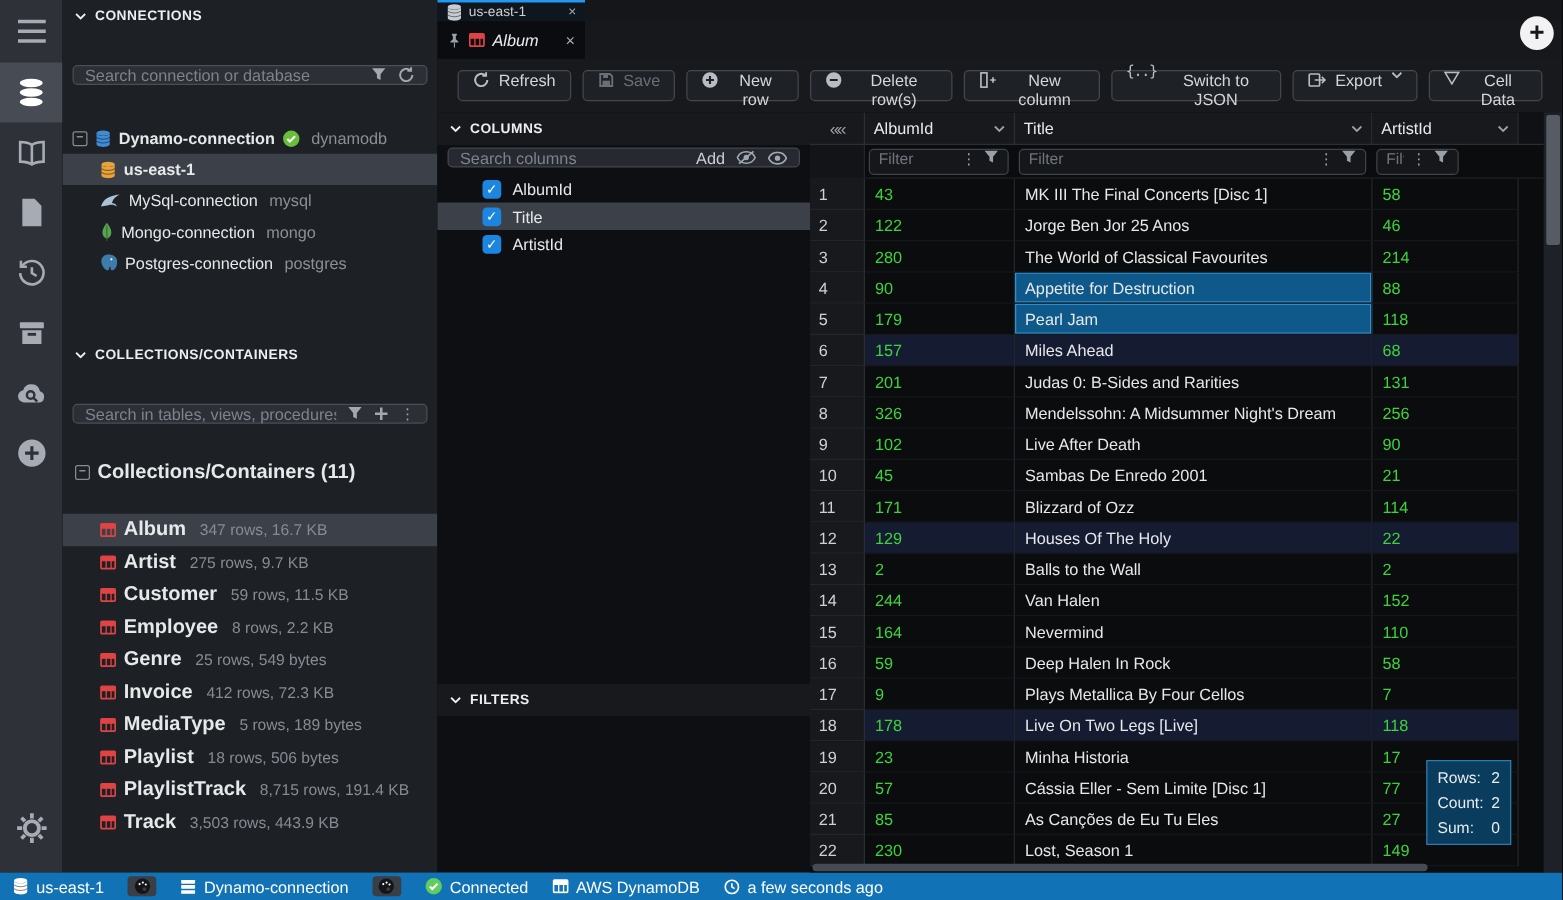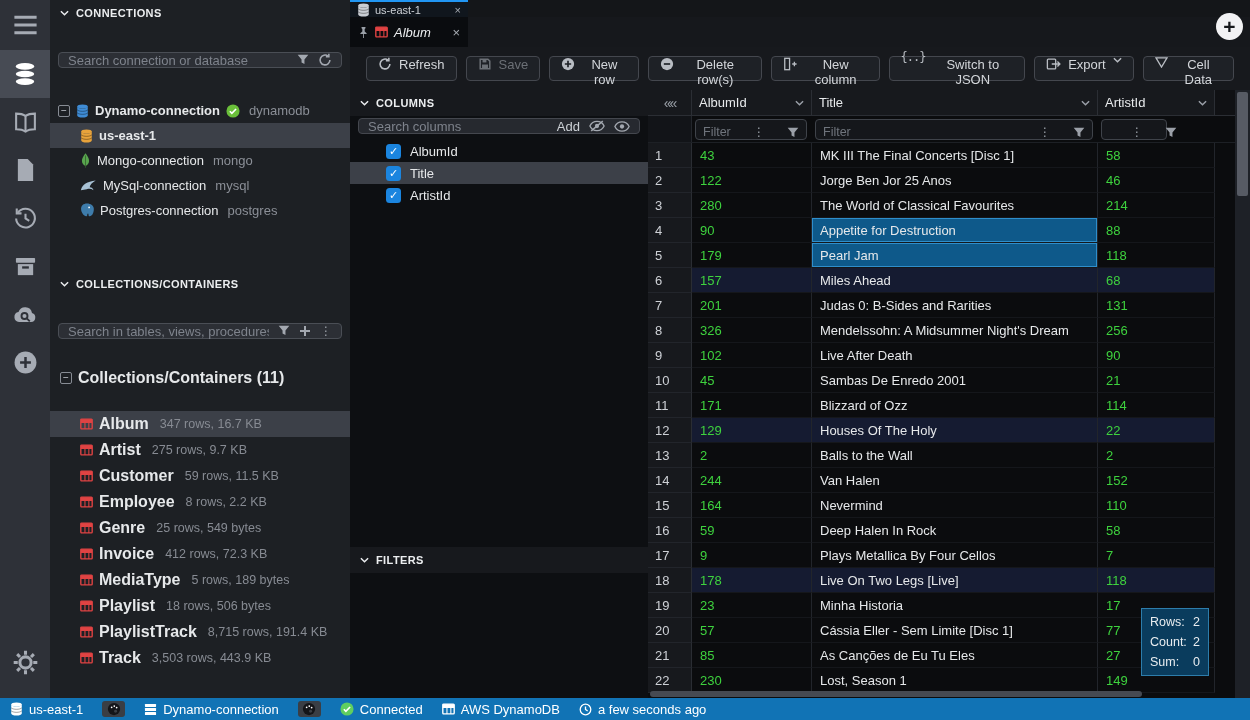--- a/index.html
+++ b/index.html
@@ -77,22 +77,22 @@
   .gridwrap{flex:1;position:relative;background:#0b0c0e;display:flex;flex-direction:column;min-width:0;overflow:hidden;}
   .ghead{display:flex;height:26px;flex-shrink:0;}
   .ghcell{background:#17191d;border-right:1px solid #2b2e34;border-bottom:1px solid #2b2e34;display:flex;
           align-items:center;padding:0 7px;font-size:13px;color:#e8eaec;flex-shrink:0;cursor:pointer;}
   .ghcell .hchev{margin-left:auto;color:#9ba0a8;}
   .ghfill{flex:1;background:#101114;border-bottom:1px solid #2b2e34;}
   .gutterh{width:44px;justify-content:center;color:#9aa0a8;font-size:13px;}
   .gfilter{display:flex;height:27px;align-items:center;flex-shrink:0;border-bottom:1px solid #1d2025;}
   .fgutter{width:44px;height:100%;background:#121418;border-right:1px solid #23262c;flex-shrink:0;}
   .fcell{display:flex;align-items:center;flex-shrink:0;height:100%;padding-left:3px;}
-  .fbox{height:21px;border:1px solid #3f434a;border-radius:4px;background:#15171b;display:flex;align-items:flex-end;
-        padding:0 7px;gap:22px;font-size:12.5px;color:#70757d;cursor:text;}
+  .fbox{height:21px;border:1px solid #3f434a;border-radius:4px;background:#15171b;display:flex;align-items:flex-start;
+        padding:0 7px;gap:6px;font-size:12.5px;color:#70757d;cursor:text;}
   .fbox .fph{flex:1;overflow:hidden;white-space:nowrap;}
   .kebab{color:#9ba0a8;font-size:12px;cursor:pointer;}
   .ffunnel{color:#9ba0a8;cursor:pointer;}
   .grow{display:flex;height:25px;flex-shrink:0;}
   .gnum{width:44px;background:#17191d;border-right:1px solid #2a2d33;border-bottom:1px solid #22252b;
         font-size:13px;color:#ced1d6;display:flex;align-items:center;padding-left:7px;flex-shrink:0;}
   .gcell{border-right:1px solid #22252b;border-bottom:1px solid #15171b;display:flex;align-items:center;
          padding:0 8px;font-size:13px;overflow:hidden;white-space:nowrap;flex-shrink:0;cursor:cell;}
   .gcell.num{color:#3ed23e;}
   .grow.stripe .gcell{background:#151b31;}
@@ -240,37 +240,37 @@
             <span class="icon" style="color: rgb(232, 163, 59);">
               <svg width="13" height="14" viewBox="0 0 16 17" fill="currentColor">
                 <ellipse cx="8" cy="3" rx="6.5" ry="2.6"></ellipse>
                 <path d="M1.5 3v11c0 1.4 2.9 2.6 6.5 2.6s6.5-1.2 6.5-2.6V3c0 1.4-2.9 2.6-6.5 2.6S1.5 4.4 1.5 3z"></path>
                 <path d="M1.5 7.2c1.2 1 3.7 1.7 6.5 1.7s5.3-.7 6.5-1.7M1.5 10.9c1.2 1 3.7 1.7 6.5 1.7s5.3-.7 6.5-1.7" stroke="rgba(0,0,0,.45)" stroke-width="1" fill="none"></path>
               </svg>
             </span>
             <span class="bold">us-east-1</span>
           </div>
           <div class="trow" style="padding-left: 30px;">
+            <span class="icon" style="color: rgb(169, 194, 214);">
+              <svg width="17" height="13" viewBox="0 0 20 14" fill="none" stroke="currentColor" stroke-width="1.3">
+                <path d="M1 12.5C3 5.5 8 2.5 18.5 1.2c-4.7 2.6-6.6 5-7.1 8 2.4.3 3.8 1.3 4.5 3.3-2.7-1.7-5.2-1.9-7.9-1.1-2.5.6-5 .9-7-.- 0z" fill="currentColor" stroke="none"></path>
+              </svg>
+            </span>
+            <span>MySql-connection</span>
+            <span class="suffix">mysql</span>
+          </div>
+          <div class="trow" style="padding-left: 30px;">
             <span class="icon" style="color: rgb(88, 165, 78);">
               <svg width="11" height="15" viewBox="0 0 12 16" fill="currentColor">
                 <path d="M6 0c2.3 3 3.9 5.6 3.9 8.4 0 2.7-1.5 4.6-3.4 5.3L6.2 16h-.4l-.3-2.3C3.6 13 2.1 11.1 2.1 8.4 2.1 5.6 3.7 3 6 0z"></path>
                 <path d="M6 2.5v13" stroke="rgba(0,0,0,.4)" stroke-width=".9"></path>
               </svg>
             </span>
             <span>Mongo-connection</span>
             <span class="suffix">mongo</span>
-          </div>
-          <div class="trow" style="padding-left: 30px;">
-            <span class="icon" style="color: rgb(169, 194, 214);">
-              <svg width="17" height="13" viewBox="0 0 20 14" fill="none" stroke="currentColor" stroke-width="1.3">
-                <path d="M1 12.5C3 5.5 8 2.5 18.5 1.2c-4.7 2.6-6.6 5-7.1 8 2.4.3 3.8 1.3 4.5 3.3-2.7-1.7-5.2-1.9-7.9-1.1-2.5.6-5 .9-7-.- 0z" fill="currentColor" stroke="none"></path>
-              </svg>
-            </span>
-            <span>MySql-connection</span>
-            <span class="suffix">mysql</span>
           </div>
           <div class="trow" style="padding-left: 30px;">
             <span class="icon" style="color: rgb(62, 124, 171);">
               <svg width="14" height="15" viewBox="0 0 16 17" fill="currentColor">
                 <path d="M8 .5C3.8.5 1.2 3 1.2 6.8c0 3.2 1.9 6 3.8 7.5.9.7 1.8 1 2.5.7.5-.2.8-.6.8-1.3v-1.5c.4.1.9.1 1.4 0v1.5c0 .7.3 1.1.8 1.3.7.3 1.6 0 2.5-.7 1.9-1.5 2.8-4.3 2.8-7.5C15.8 3 12.2.5 8 .5z"></path>
                 <circle cx="10.4" cy="5" r="1" fill="#fff"></circle>
               </svg>
             </span>
             <span>Postgres-connection</span>
             <span class="suffix">postgres</span>

